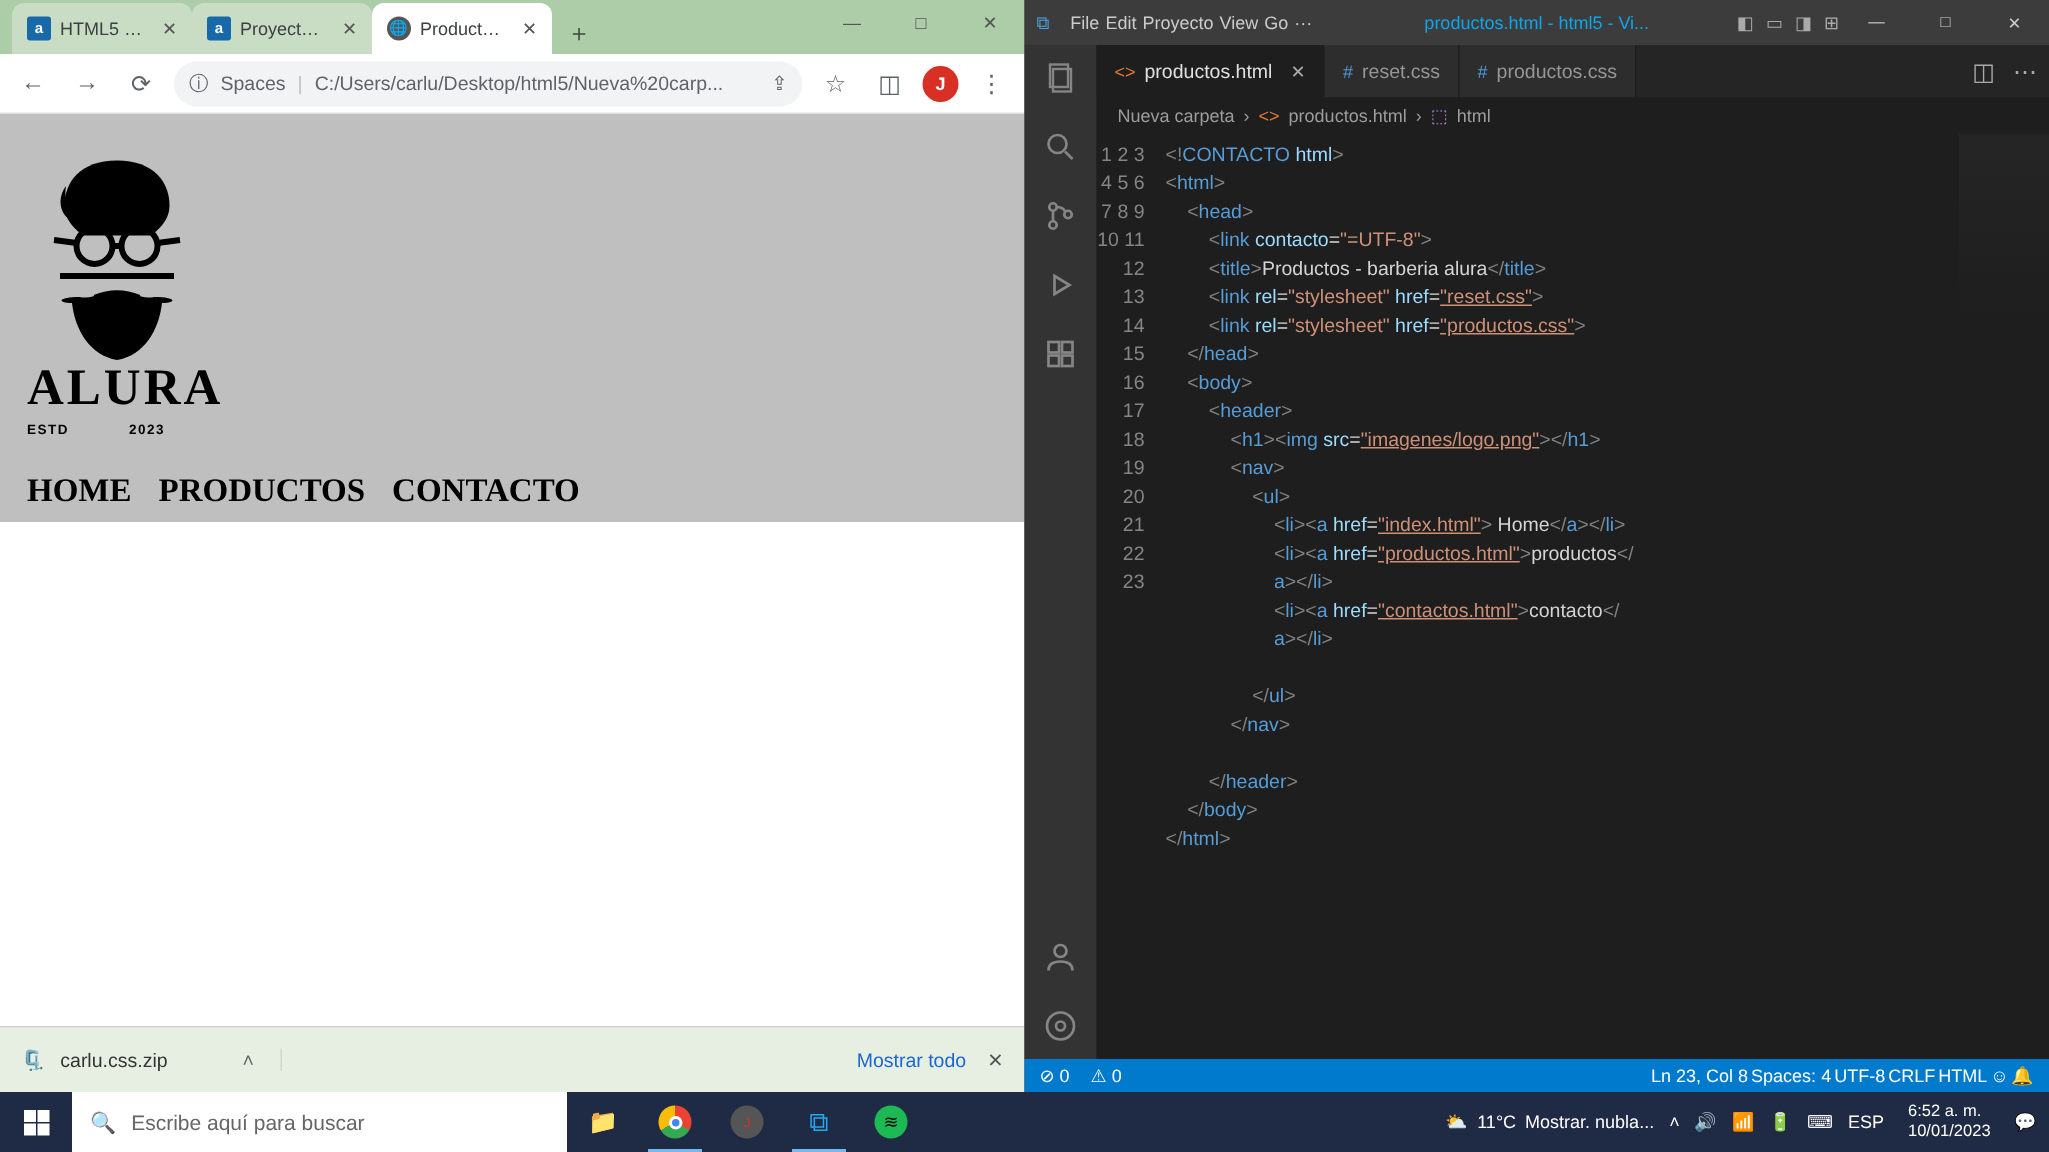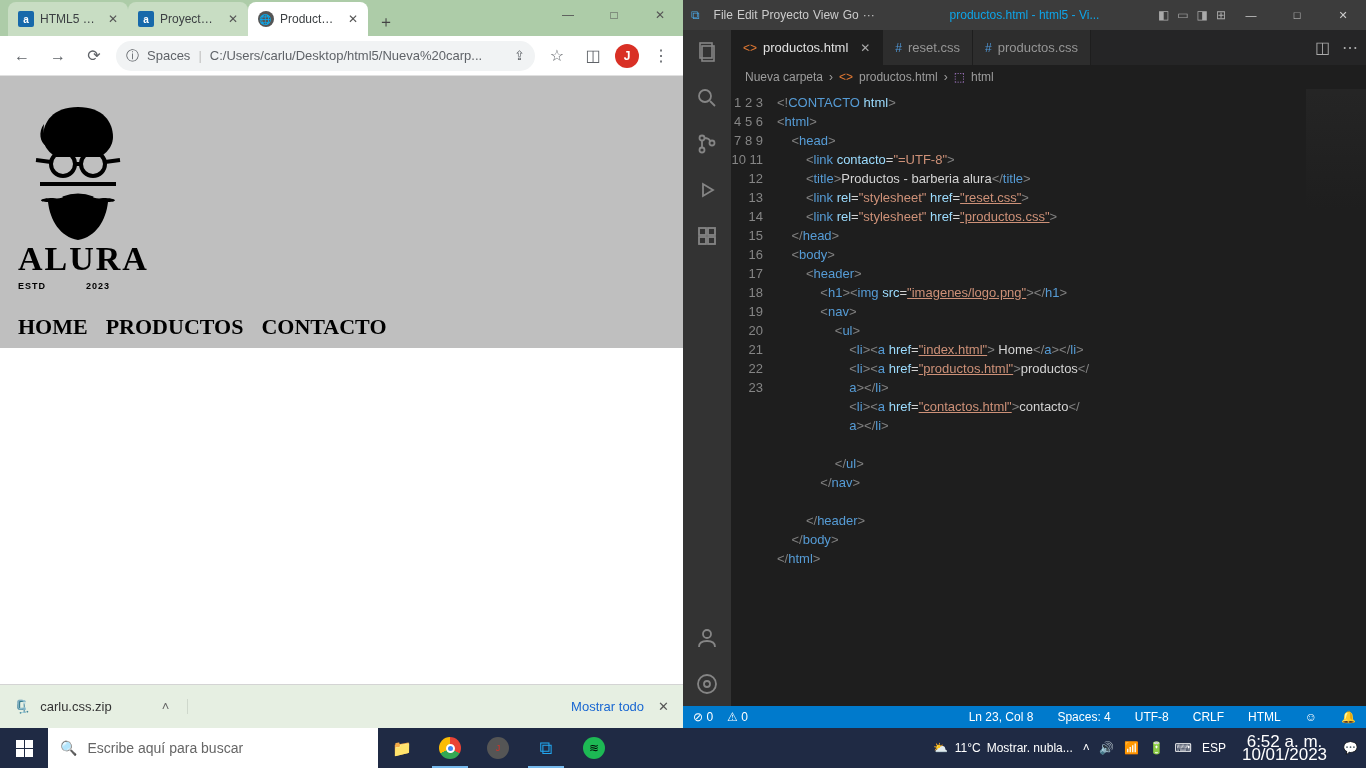--- a/index.html
+++ b/index.html
@@ -55,33 +55,33 @@
 .etab .x{margin-left:6px;font-size:12px;color:#aaa}
 .editor-actions{margin-left:auto;display:flex;align-items:center;padding:0 8px;gap:12px;color:#aaa}
 .breadcrumb{height:24px;background:#1e1e1e;display:flex;align-items:center;padding:0 14px;font-size:12px;color:#9d9d9d;gap:6px}
 .breadcrumb .cube{color:#b180d7}
 .code{flex:1;background:#1e1e1e;font:13px/19px Consolas,monospace;display:flex;overflow:hidden;position:relative}
 .gutter{width:46px;text-align:right;color:#858585;padding:4px 14px 0 0;user-select:none}
 .lines{flex:1;padding:4px 0 0 0;white-space:pre;color:#d4d4d4}
 .minimap{position:absolute;right:0;top:0;width:60px;height:120px;background:linear-gradient(#2a2a2a,#1e1e1e);opacity:.6}
 .tk-gray{color:#808080}.tk-blue{color:#569cd6}.tk-lblue{color:#9cdcfe}.tk-str{color:#ce9178}.tk-und{text-decoration:underline}
 .statusbar{height:22px;background:#007acc;display:flex;align-items:center;font-size:12px;color:#fff;padding:0 10px;gap:14px}
-.statusbar .right{margin-left:auto;display:flex;gap:24px;}
+.statusbar .right{margin-left:auto;display:flex;gap:2px;}
 
 .taskbar{position:absolute;left:0;bottom:0;width:1366px;height:40px;background:#1f2a44;display:flex;align-items:center;color:#fff}
 .start-btn{width:48px;height:40px;display:flex;align-items:center;justify-content:center}
 .winlogo{display:grid;grid-template-columns:8px 8px;grid-template-rows:8px 8px;gap:1px}
 .winlogo span{background:#fff}
 .search{height:40px;width:330px;background:#fff;display:flex;align-items:center;padding:0 12px;gap:10px;color:#666;font-size:14px}
 .tb-apps{display:flex;align-items:center;height:40px}
 .tb-app{width:48px;height:40px;display:flex;align-items:center;justify-content:center;position:relative}
 .tb-app.active::after{content:"";position:absolute;bottom:0;left:6px;right:6px;height:2px;background:#76b9ed}
 .tray{margin-left:auto;display:flex;align-items:center;gap:10px;padding-right:8px;font-size:12px}
 .weather{display:flex;align-items:center;gap:6px;font-size:12px}
-.clock{text-align:center;font-size:17px;line-height:13px;padding:0 6px}
+.clock{text-align:left;font-size:11px;line-height:13px;padding:0 6px}
 svg{display:block}
 </style>
 </head>
 <body>
 
 <div class="chrome">
   <div class="chrome-titlebar">
     <div class="tabs">
       <div class="tab">
         <span class="fav a">a</span>

